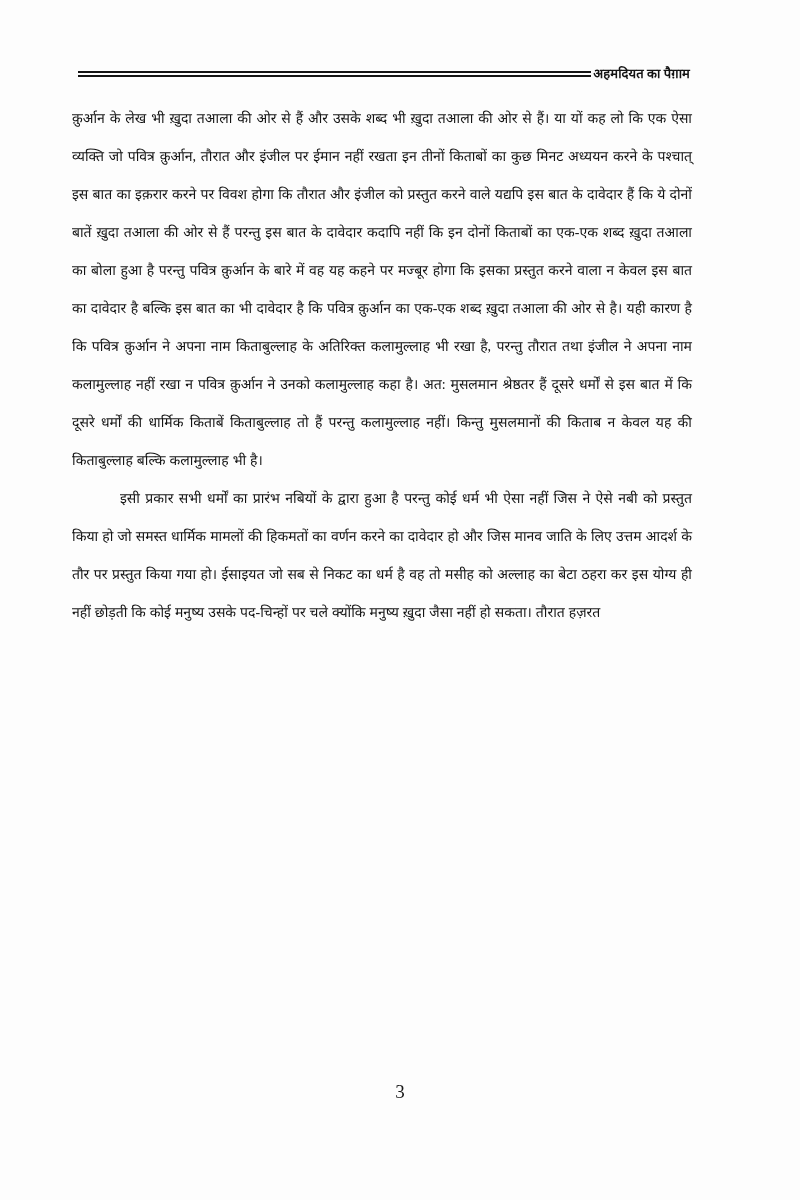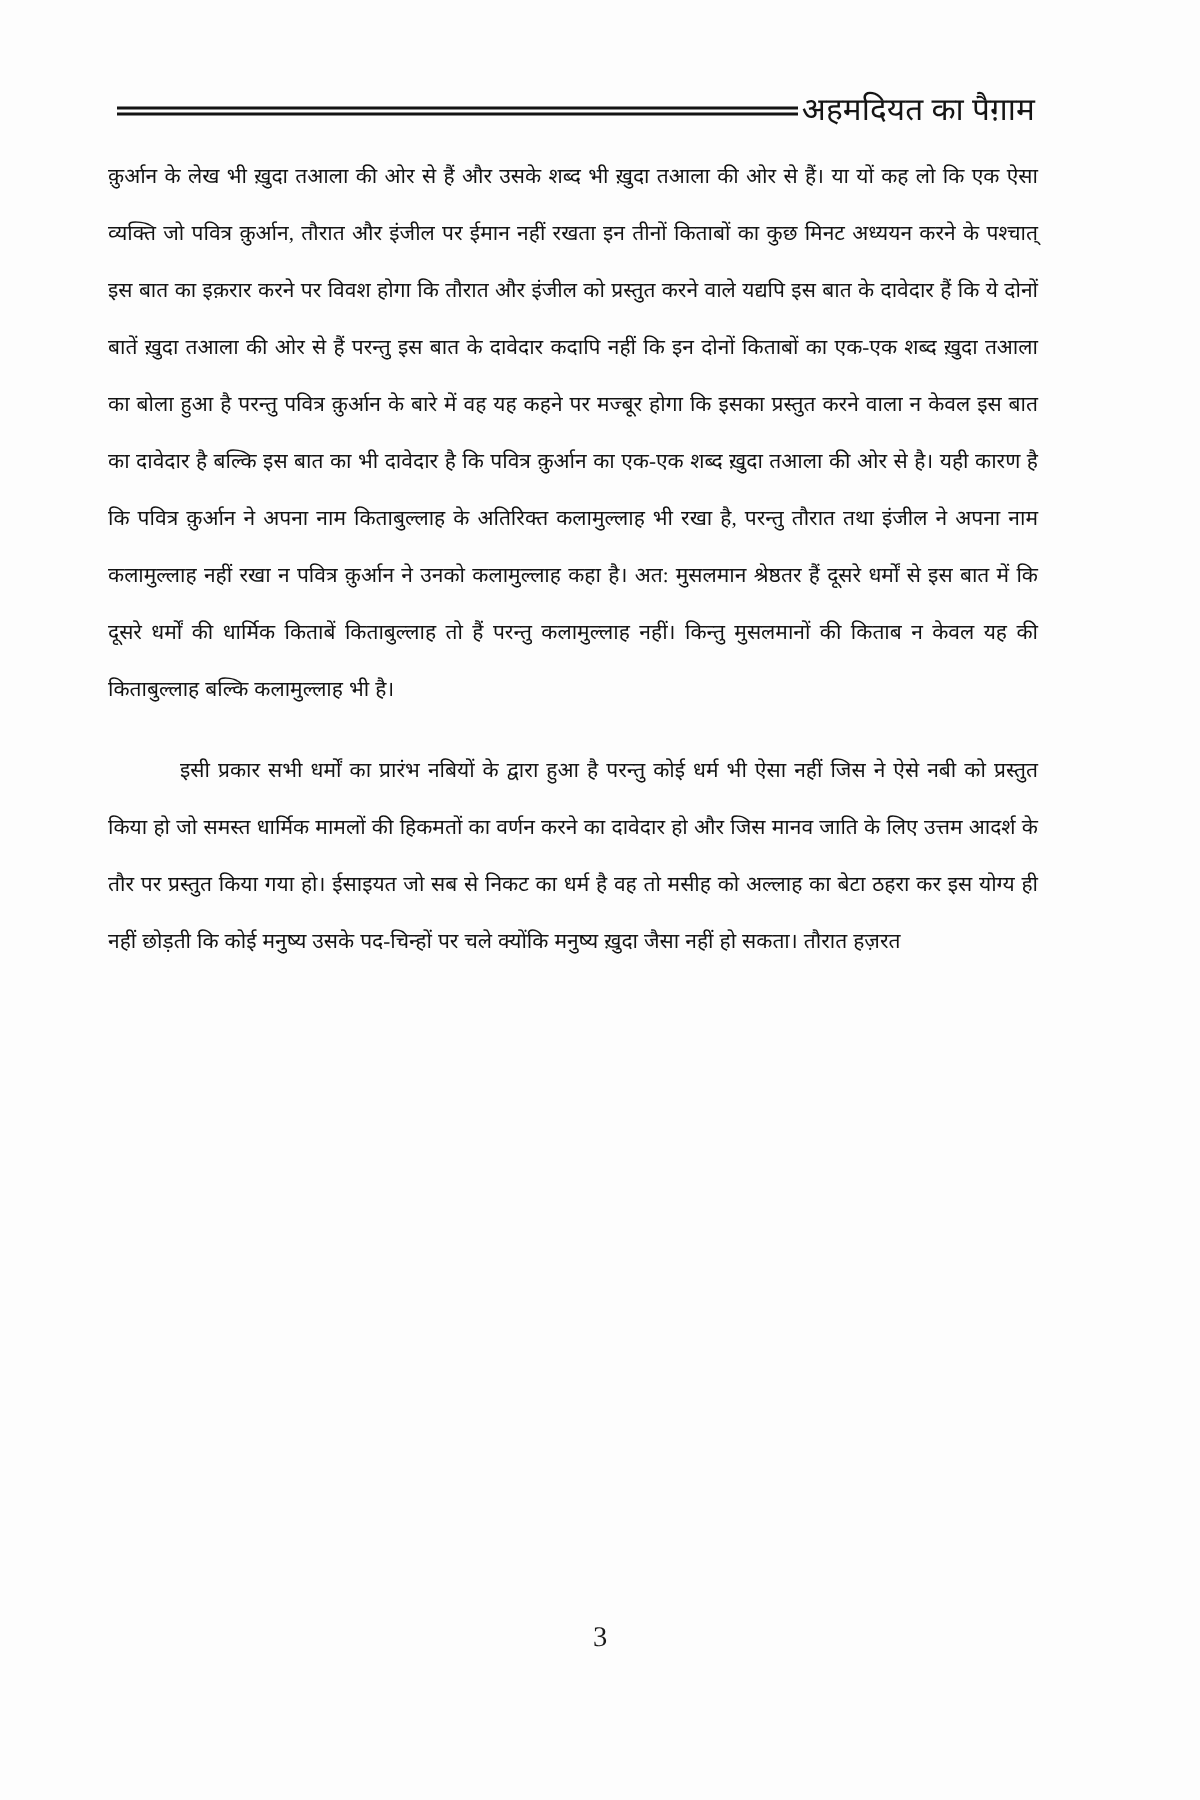--- a/index.html
+++ b/index.html
@@ -52,25 +52,26 @@
     right: 0;
     height: 1.6px;
     background: #141414;
   }
   .header-rule::before { top: 0px; }
   .header-rule::after  { top: 4px; }
 
   .header-title {
     flex: 0 0 auto;
     font-family: "Liberation Serif", "DejaVu Serif", serif;
-    font-size: 21px;
+    font-size: 13px;
     line-height: 1;
     color: #141414;
     white-space: nowrap;
     letter-spacing: 0.1px;
+    font-weight: bold;
   }
 
   
   .body-text {
     position: absolute;
     left: 72px;
     top: 100px;
     width: 620px;
   }
 
@@ -80,21 +81,21 @@
     line-height: 38px;
     text-align: justify;
     text-justify: inter-word;
     color: #131313;
     word-spacing: 0.5px;
   }
   .para.indented {
     text-indent: 48px;
   }
   .para + .para {
-    margin-top: 16px;
+    margin-top: 0;
   }
   
 
   
   .folio {
     position: absolute;
     left: 0;
     top: 1082px;
     width: 800px;
     text-align: center;

